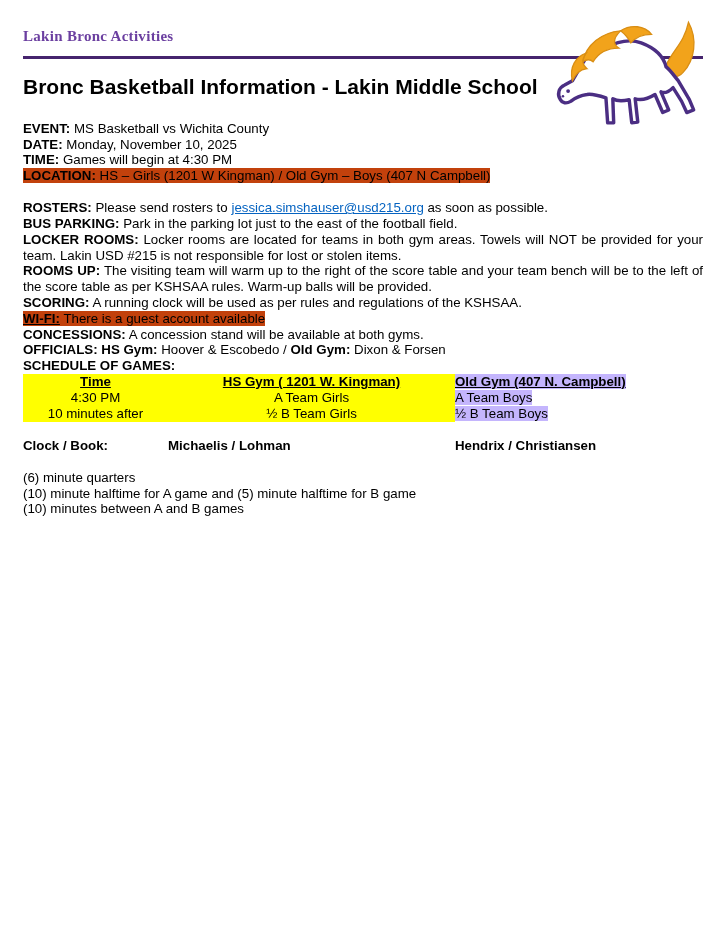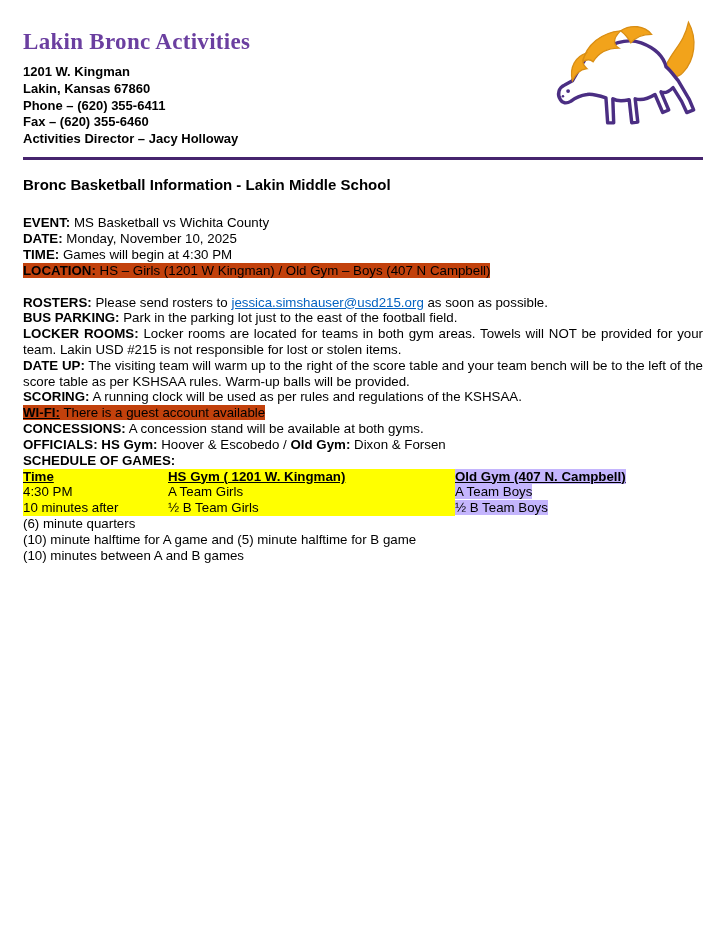--- a/index.html
+++ b/index.html
@@ -7,64 +7,57 @@
   body {
     width:726px; height:946px; position:relative; overflow:hidden;
     font-family:"Liberation Sans","DejaVu Sans",sans-serif;
     font-size:13.3px; line-height:1.19; color:#000;
   }
   .page { padding:28px 23px 0 23px; position:relative; }
 
   
   .org-name {
     font-family:"Liberation Serif","DejaVu Serif",serif;
-    font-size:23px; font-weight:bold; color:#6b3fa0;
+    font-size:15px; font-weight:bold; color:#6b3fa0;
     letter-spacing:0.3px; margin-bottom:9px;
   }
   .addr { font-weight:bold; font-size:13px; line-height:1.28; }
   .logo { position:absolute; top:10px; right:16px; width:172px; height:140px; }
   .divider { border:none; border-top:3px solid #46246e; margin-top:10px; }
 
   
-  .title { font-size:15px; font-weight:bold; margin:16px 0 21px 0; color:#000; }
+  .title { font-size:21px; font-weight:bold; margin:16px 0 21px 0; color:#000; }
   .block { margin-bottom:16px; }
   .line { margin:0; }
   b, .b { font-weight:bold; }
   .u { text-decoration:underline;text-align:right; }
   .hl { background:#c2410c; }
   .jt { text-align:justify; }
   a.link, .link { color:#0563c1; text-decoration:underline; cursor:pointer; }
 
   
   .sched, .crew {
     display:grid; grid-template-columns:145px 287px 180px;
     line-height:1.2;
   }
   .sched { margin-bottom:0; }
-  .cy { background:#ffff00; }
+  .cy { background:#ffff00;text-align:center; }
   .c3 > span { background:#c4b5fd; }
   .hd { font-weight:bold; text-decoration:underline; }
   .crew { font-weight:bold; margin:16px 0 16px 0; }
   .notes p { margin:0; }
   .closing { margin-top:50px; text-align:justify; }
 </style>
 </head>
 <body>
 
 <div class="page">
 
   <div>
     <div class="org-name">Lakin Bronc Activities</div>
-    <div class="addr">
-      <div>1201 W. Kingman</div>
-      <div>Lakin, Kansas 67860</div>
-      <div>Phone – (620) 355-6411</div>
-      <div>Fax – (620) 355-6460</div>
-      <div>Activities Director – Jacy Holloway</div>
-    </div>
 
     <div class="logo">
       <svg viewBox="0 0 200 160" width="172" height="138" aria-hidden="true">
         <path d="M149,64 C157,46 170,38 175,14 C186,34 182,58 169,72 C163,79 152,80 148,72 Z" fill="#f2a31b" stroke="#d98e14" stroke-width="1.5"></path>
         <path d="M26,104 C22,98 24,90 31,87 L40,82 C45,74 49,66 53,60 L57,53 L63,45 L66,53
                  C82,38 104,32 120,38 C136,44 146,54 149,66 C154,70 158,76 163,82
                  L176,104 L181,116 L173,119 L167,106 L157,90 C152,95 147,97 143,95
                  L152,116 L145,119 L136,98 C128,103 120,105 113,103
                  L116,130 L109,131 L106,104 C98,106 92,106 87,103
                  L88,131 L81,131 L79,102 C70,99 63,97 57,98 C49,99 43,102 38,106
@@ -89,21 +82,21 @@
     <p class="line"><span class="hl"><b>LOCATION:</b><span>  HS – Girls (1201 W Kingman) / Old Gym – Boys (407 N Campbell)</span></span></p>
   </div>
 
   <p class="line block"><b>ROSTERS:</b><span> Please send rosters to </span><a class="link">jessica.simshauser@usd215.org</a><span> as soon as possible.</span></p>
 
 
   <p class="line block"><b>BUS PARKING:</b><span> Park in the parking lot just to the east of the football field.</span></p>
 
   <p class="line block jt"><b>LOCKER ROOMS:</b><span> Locker rooms are located for teams in both gym areas. Towels will NOT be provided for your team. Lakin USD #215 is not responsible for lost or stolen items.</span></p>
 
-  <p class="line block jt"><b>DATE UP:</b><span> The visiting team will warm up to the right of the score table and your team bench will be to the left of the score table as per KSHSAA rules. Warm-up balls will be provided.</span></p>
+  <p class="line block jt"><b>ROOMS UP:</b><span> The visiting team will warm up to the right of the score table and your team bench will be to the left of the score table as per KSHSAA rules. Warm-up balls will be provided.</span></p>
 
   <p class="line block"><b>SCORING:</b><span> A running clock will be used as per rules and regulations of the KSHSAA.</span></p>
 
   <p class="line block"><span class="hl"><b class="u">WI-FI:</b><span> There is a guest account available</span></span></p>
 
   <p class="line block"><b>CONCESSIONS:</b><span>  A concession stand will be available at both gyms.</span></p>
 
   <p class="line block"><b>OFFICIALS: HS Gym:</b><span> Hoover &amp; Escobedo / </span><b>Old Gym:</b><span> Dixon &amp; Forsen</span></p>
 
   <p class="line block b">SCHEDULE OF GAMES:</p>
@@ -115,20 +108,25 @@
 
     <div class="cy">4:30 PM</div>
     <div class="cy">A Team Girls</div>
     <div class="c3"><span>A Team Boys</span></div>
 
     <div class="cy">10 minutes after</div>
     <div class="cy">½ B Team Girls</div>
     <div class="c3"><span>½ B Team Boys</span></div>
   </div>
 
+  <div class="crew">
+    <div>Clock / Book:</div>
+    <div>Michaelis / Lohman</div>
+    <div>Hendrix / Christiansen</div>
+  </div>
 
   <div class="notes block">
     <p>(6) minute quarters</p>
     <p>(10) minute halftime for A game and (5) minute halftime for B game</p>
     <p>(10) minutes between A and B games</p>
   </div>
 
 
 </div>
 

